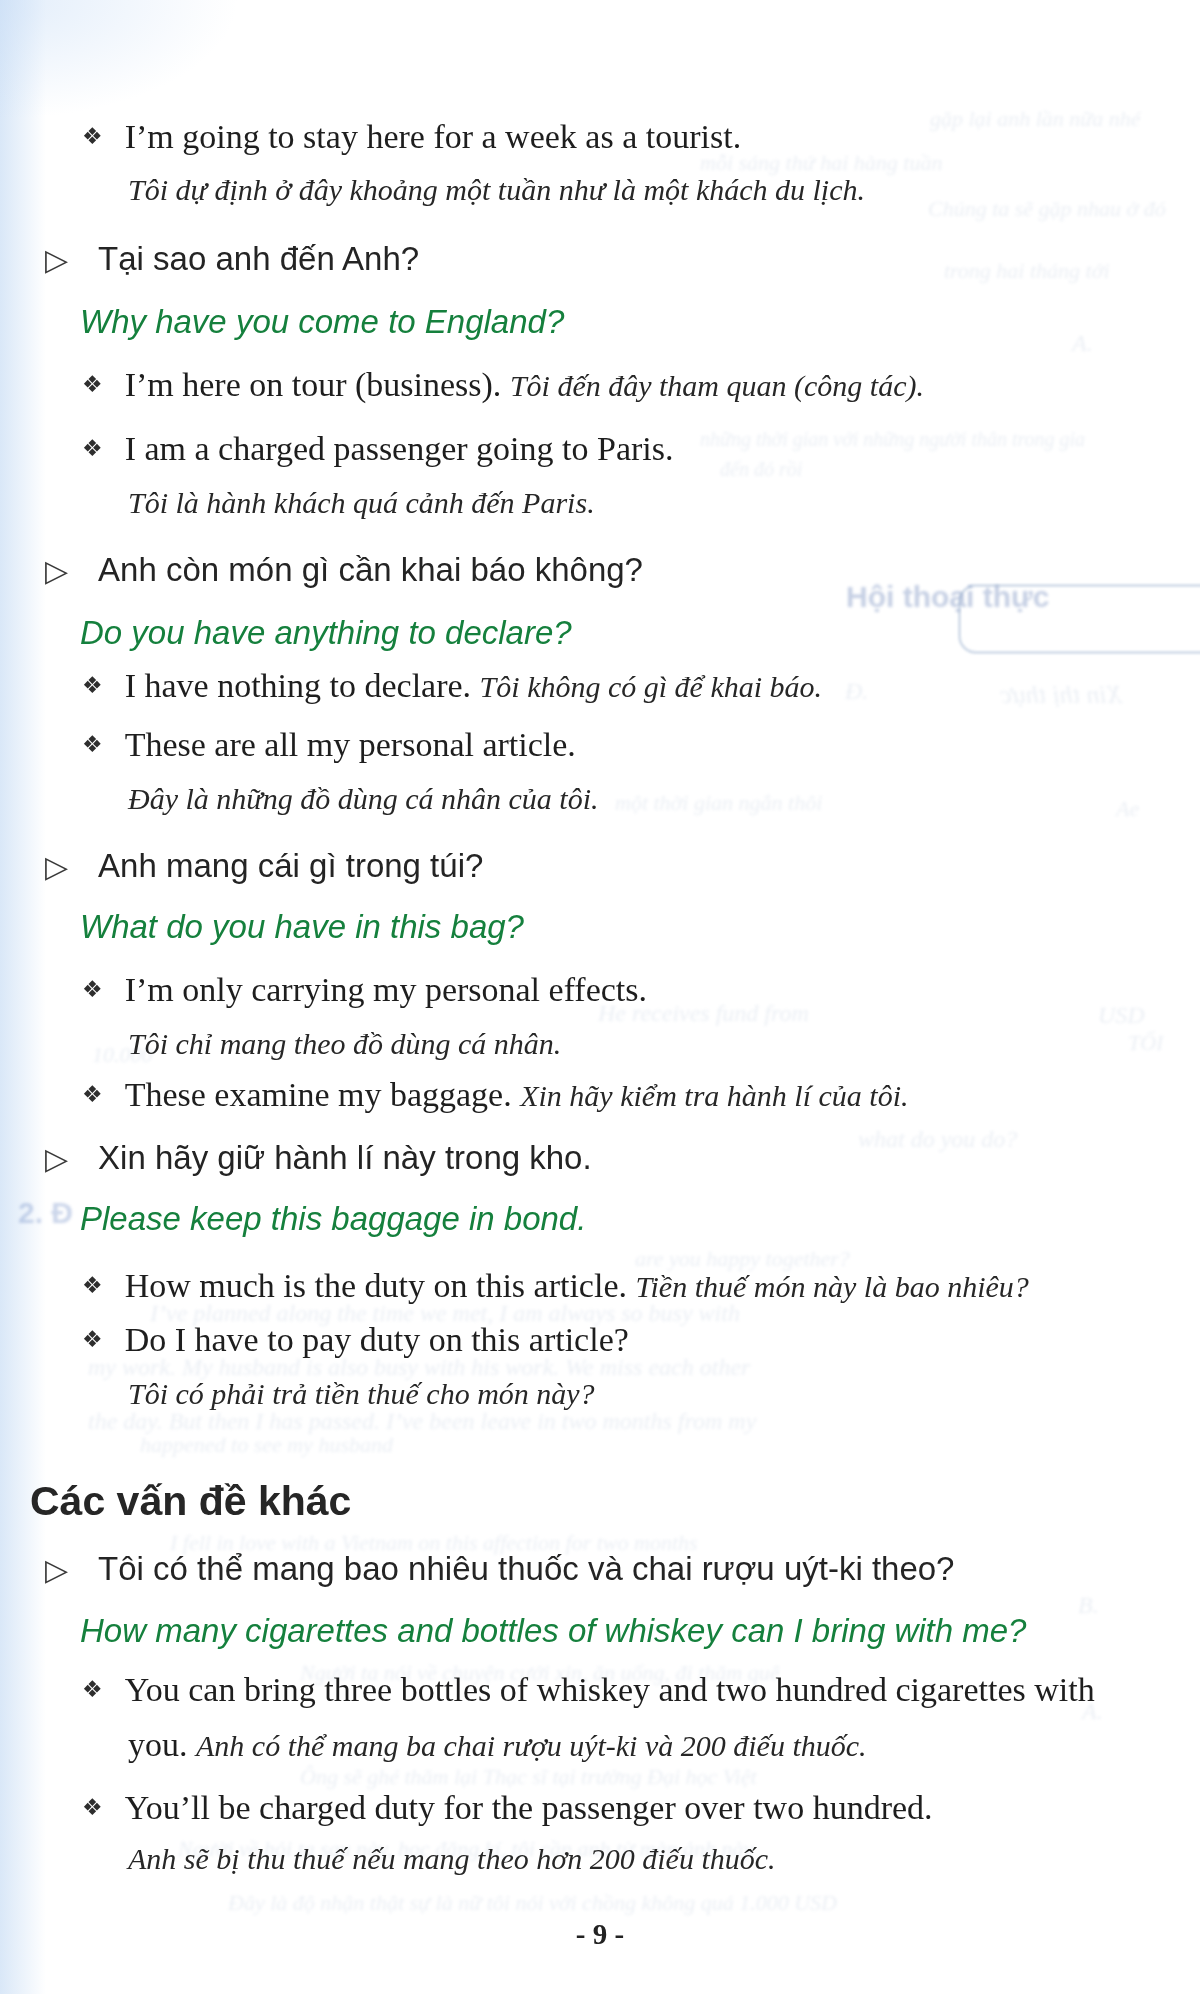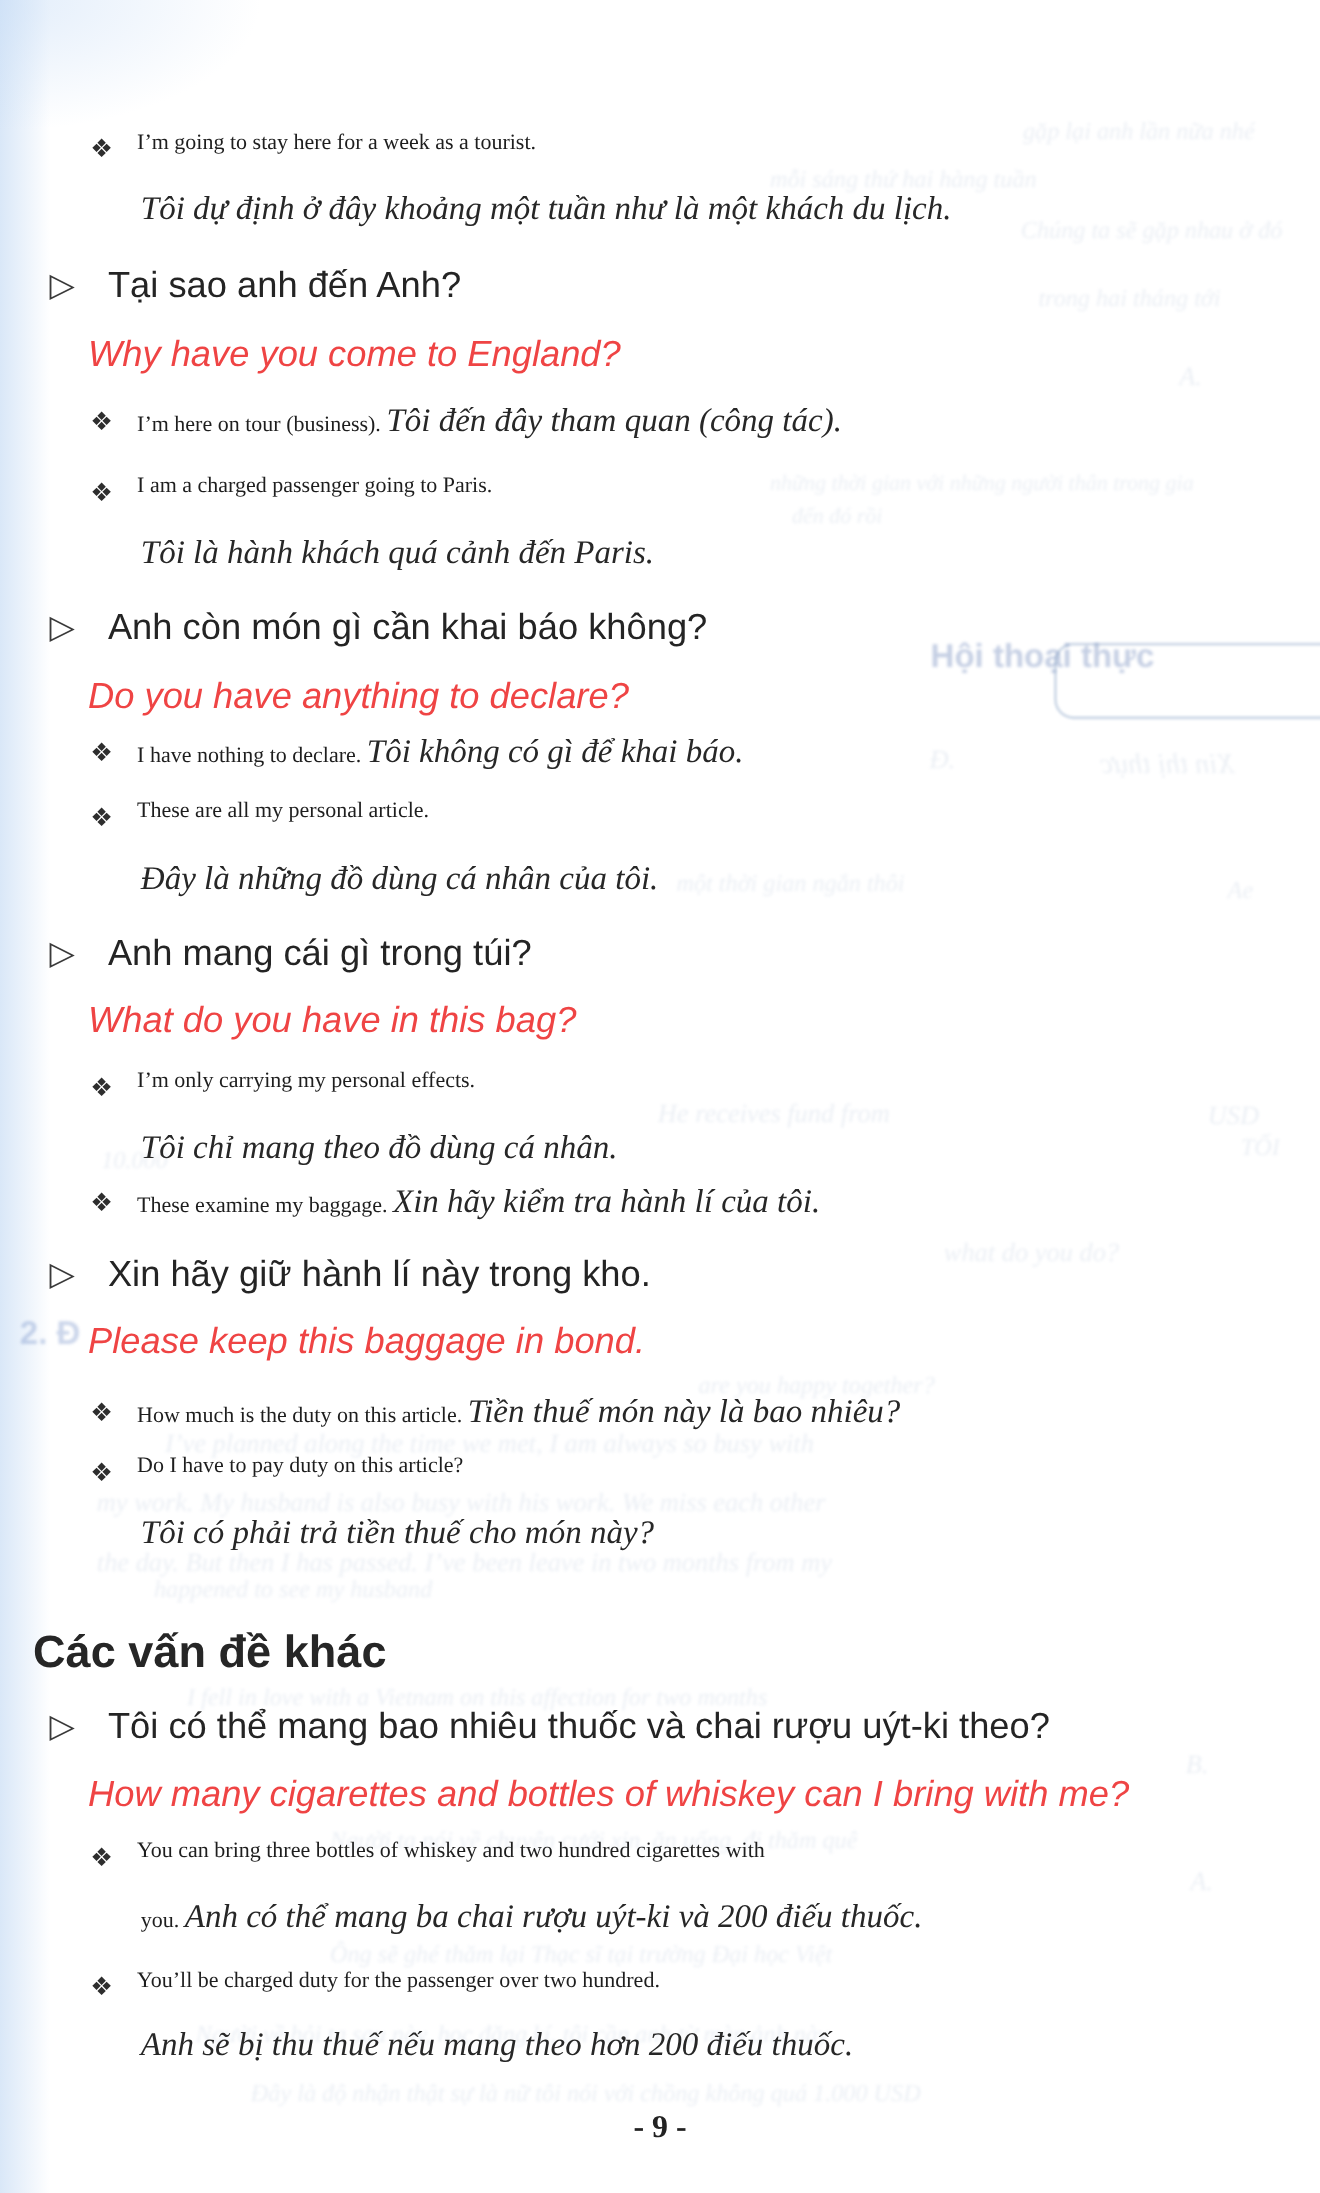--- a/index.html
+++ b/index.html
@@ -17,41 +17,41 @@
     background:linear-gradient(90deg, rgba(186,212,242,.55), rgba(186,212,242,0));
     pointer-events:none;
   }
   .edge-topleft{
     position:absolute;left:0;top:0;width:240px;height:120px;
     background:radial-gradient(ellipse at 0% 0%, rgba(198,220,246,.5), rgba(198,220,246,0) 70%);
     pointer-events:none;
   }
   .row{position:absolute;white-space:nowrap;}
   
-  .en{font-family:"Liberation Serif","DejaVu Serif",serif;font-size:20px;color:#1e1e1e;}
+  .en{font-family:"Liberation Serif","DejaVu Serif",serif;font-size:34px;color:#1e1e1e;}
   
   .vi{font-family:"Liberation Serif","DejaVu Serif",serif;font-style:italic;font-size:30px;color:#272727;}
   
   .bullet{left:82px;display:flex;align-items:flex-start;}
   .diamond{
     font-family:"DejaVu Sans",sans-serif;font-size:23px;color:#2e2e2e;
     margin:5px 22px 0 0;flex:0 0 auto;
   }
   .viline{left:128px;}
   
   .prompt{left:45px;display:flex;align-items:flex-start;}
   .arrow{
     font-family:"DejaVu Sans",sans-serif;font-size:30px;color:#3a3a3a;
     margin:2px 30px 0 0;flex:0 0 auto;
   }
   .prompt-vi{font-family:"Liberation Sans","DejaVu Sans",sans-serif;font-size:33px;color:#242424;text-align:center;}
   .prompt-en{
     left:80px;
     font-family:"Liberation Sans","DejaVu Sans",sans-serif;font-style:italic;
-    font-size:33px;color:#ef4444;
+    font-size:33px;color:#15803d;
   }
   .section-h{
     left:30px;
     font-family:"Liberation Sans","DejaVu Sans",sans-serif;font-weight:bold;
     font-size:41px;color:#262626;
   }
   .pageno{
     left:0;width:100%;text-align:center;
     font-family:"Liberation Serif","DejaVu Serif",serif;font-weight:bold;
     font-size:29px;color:#222;

